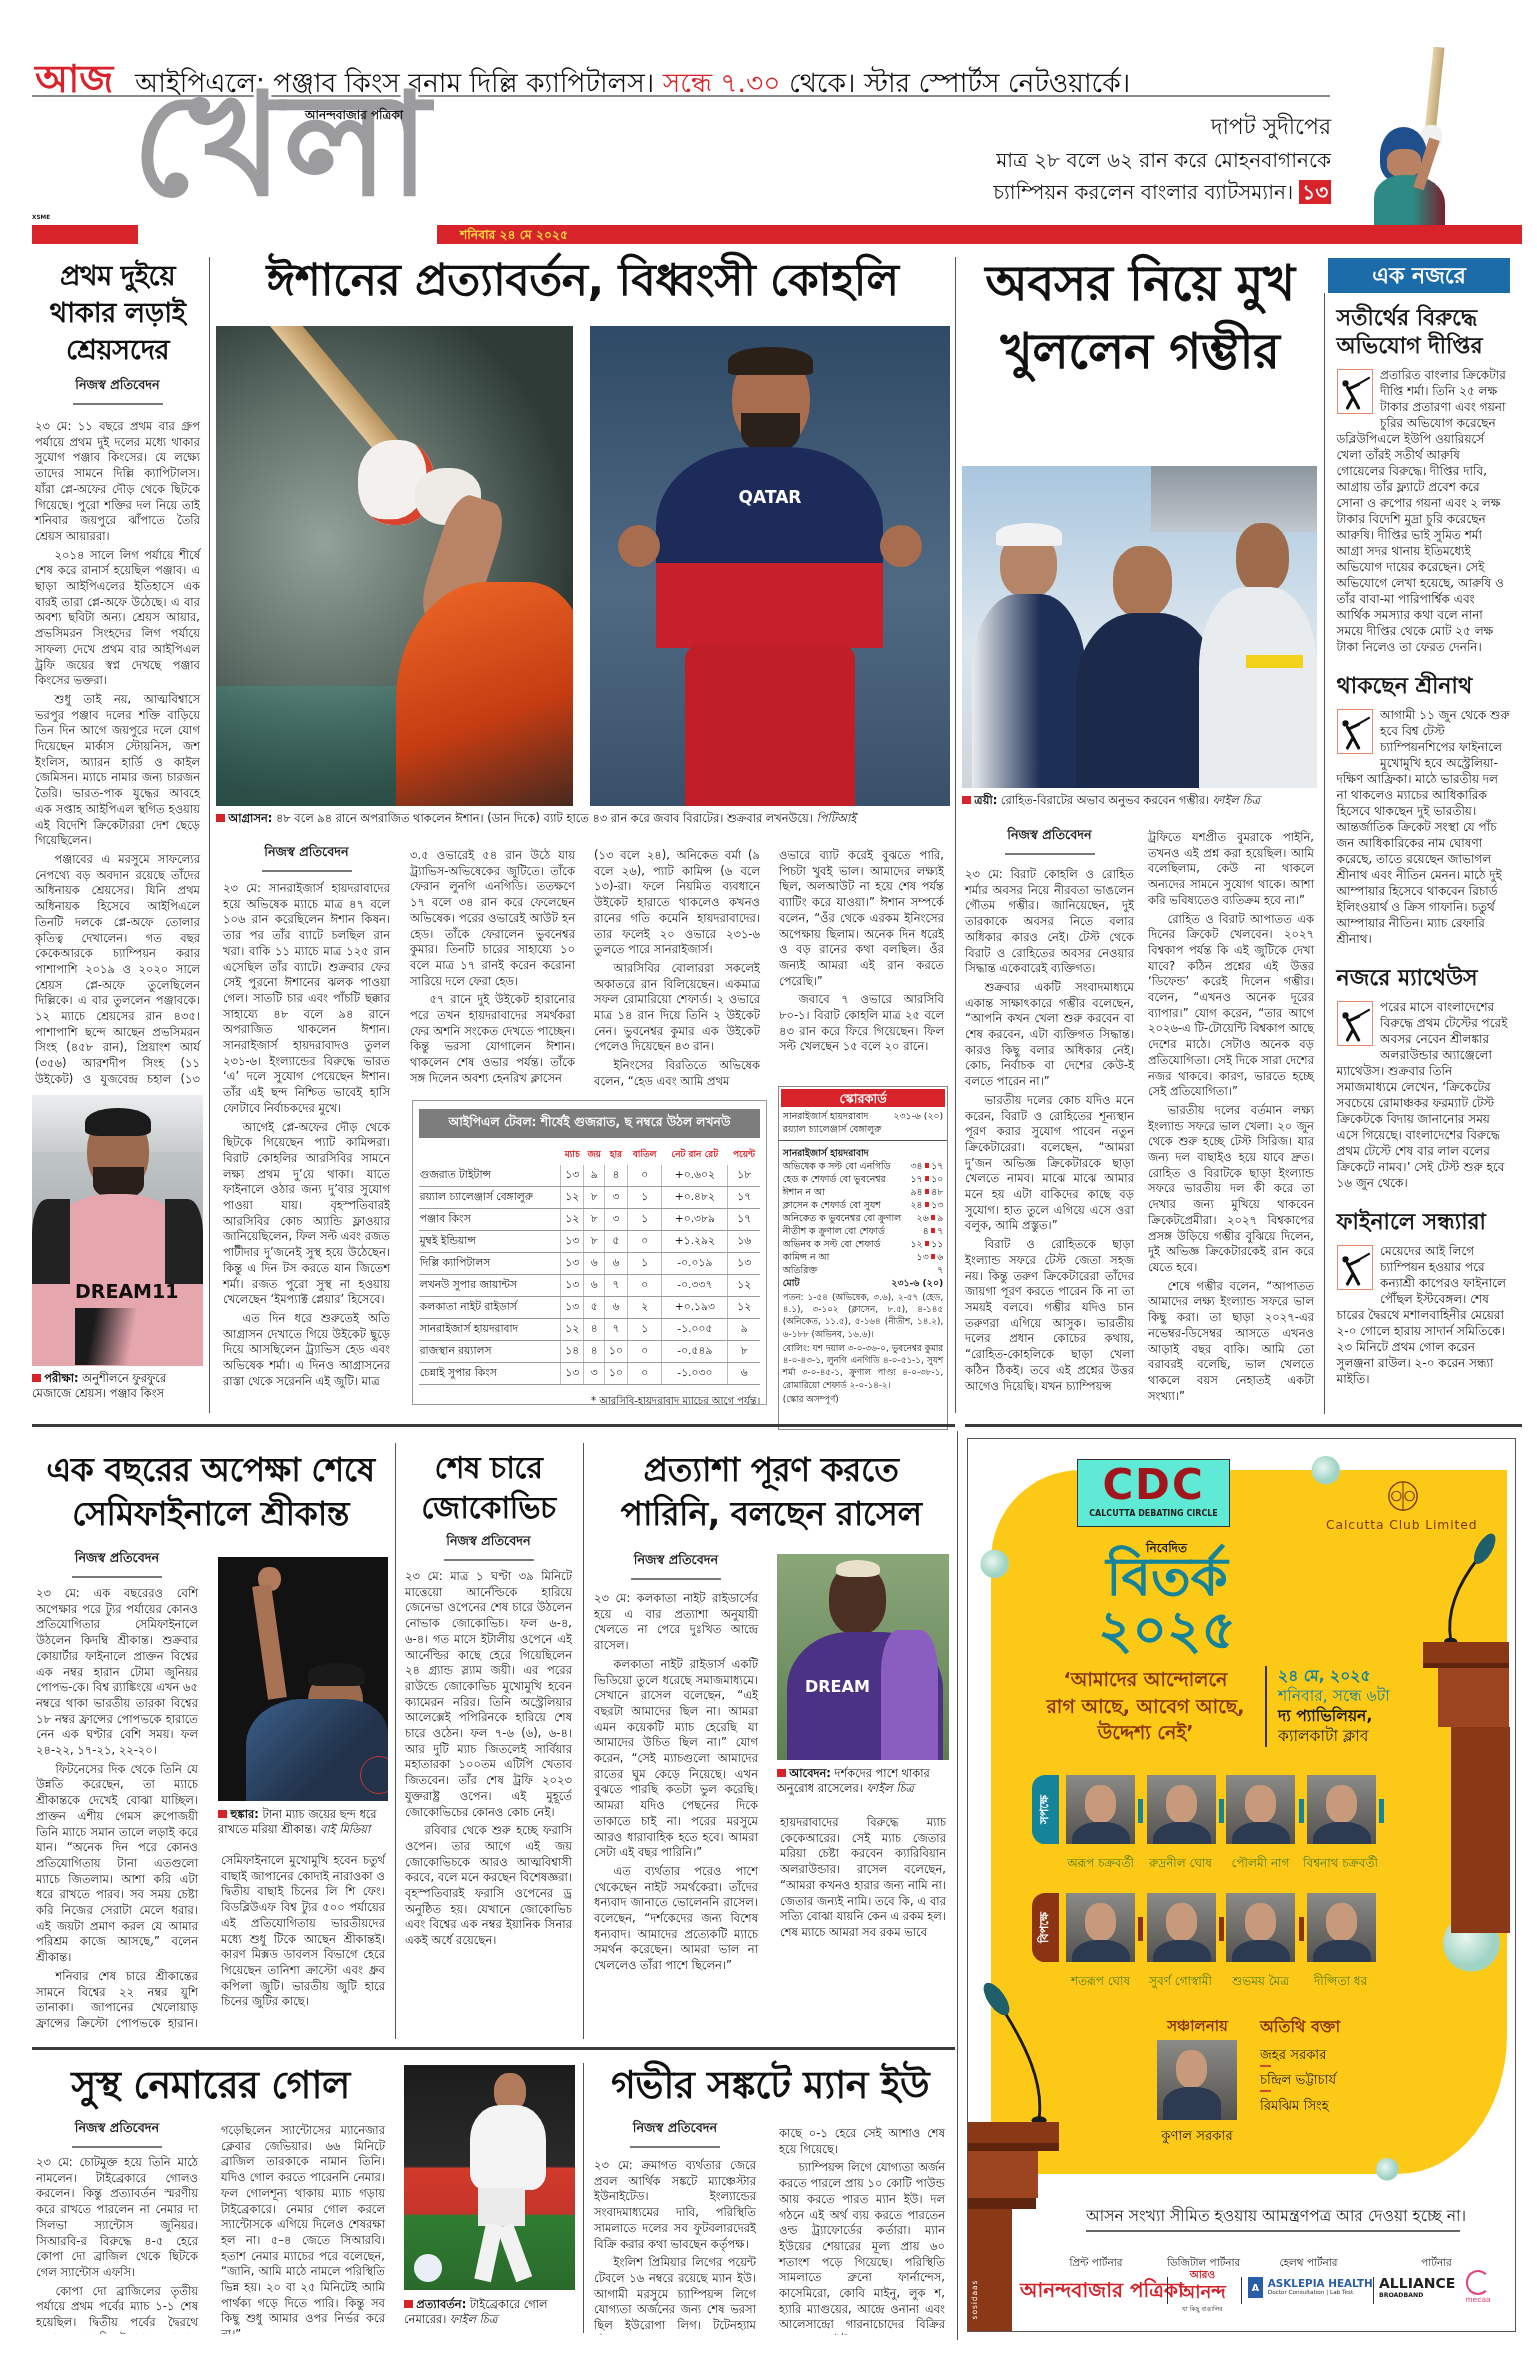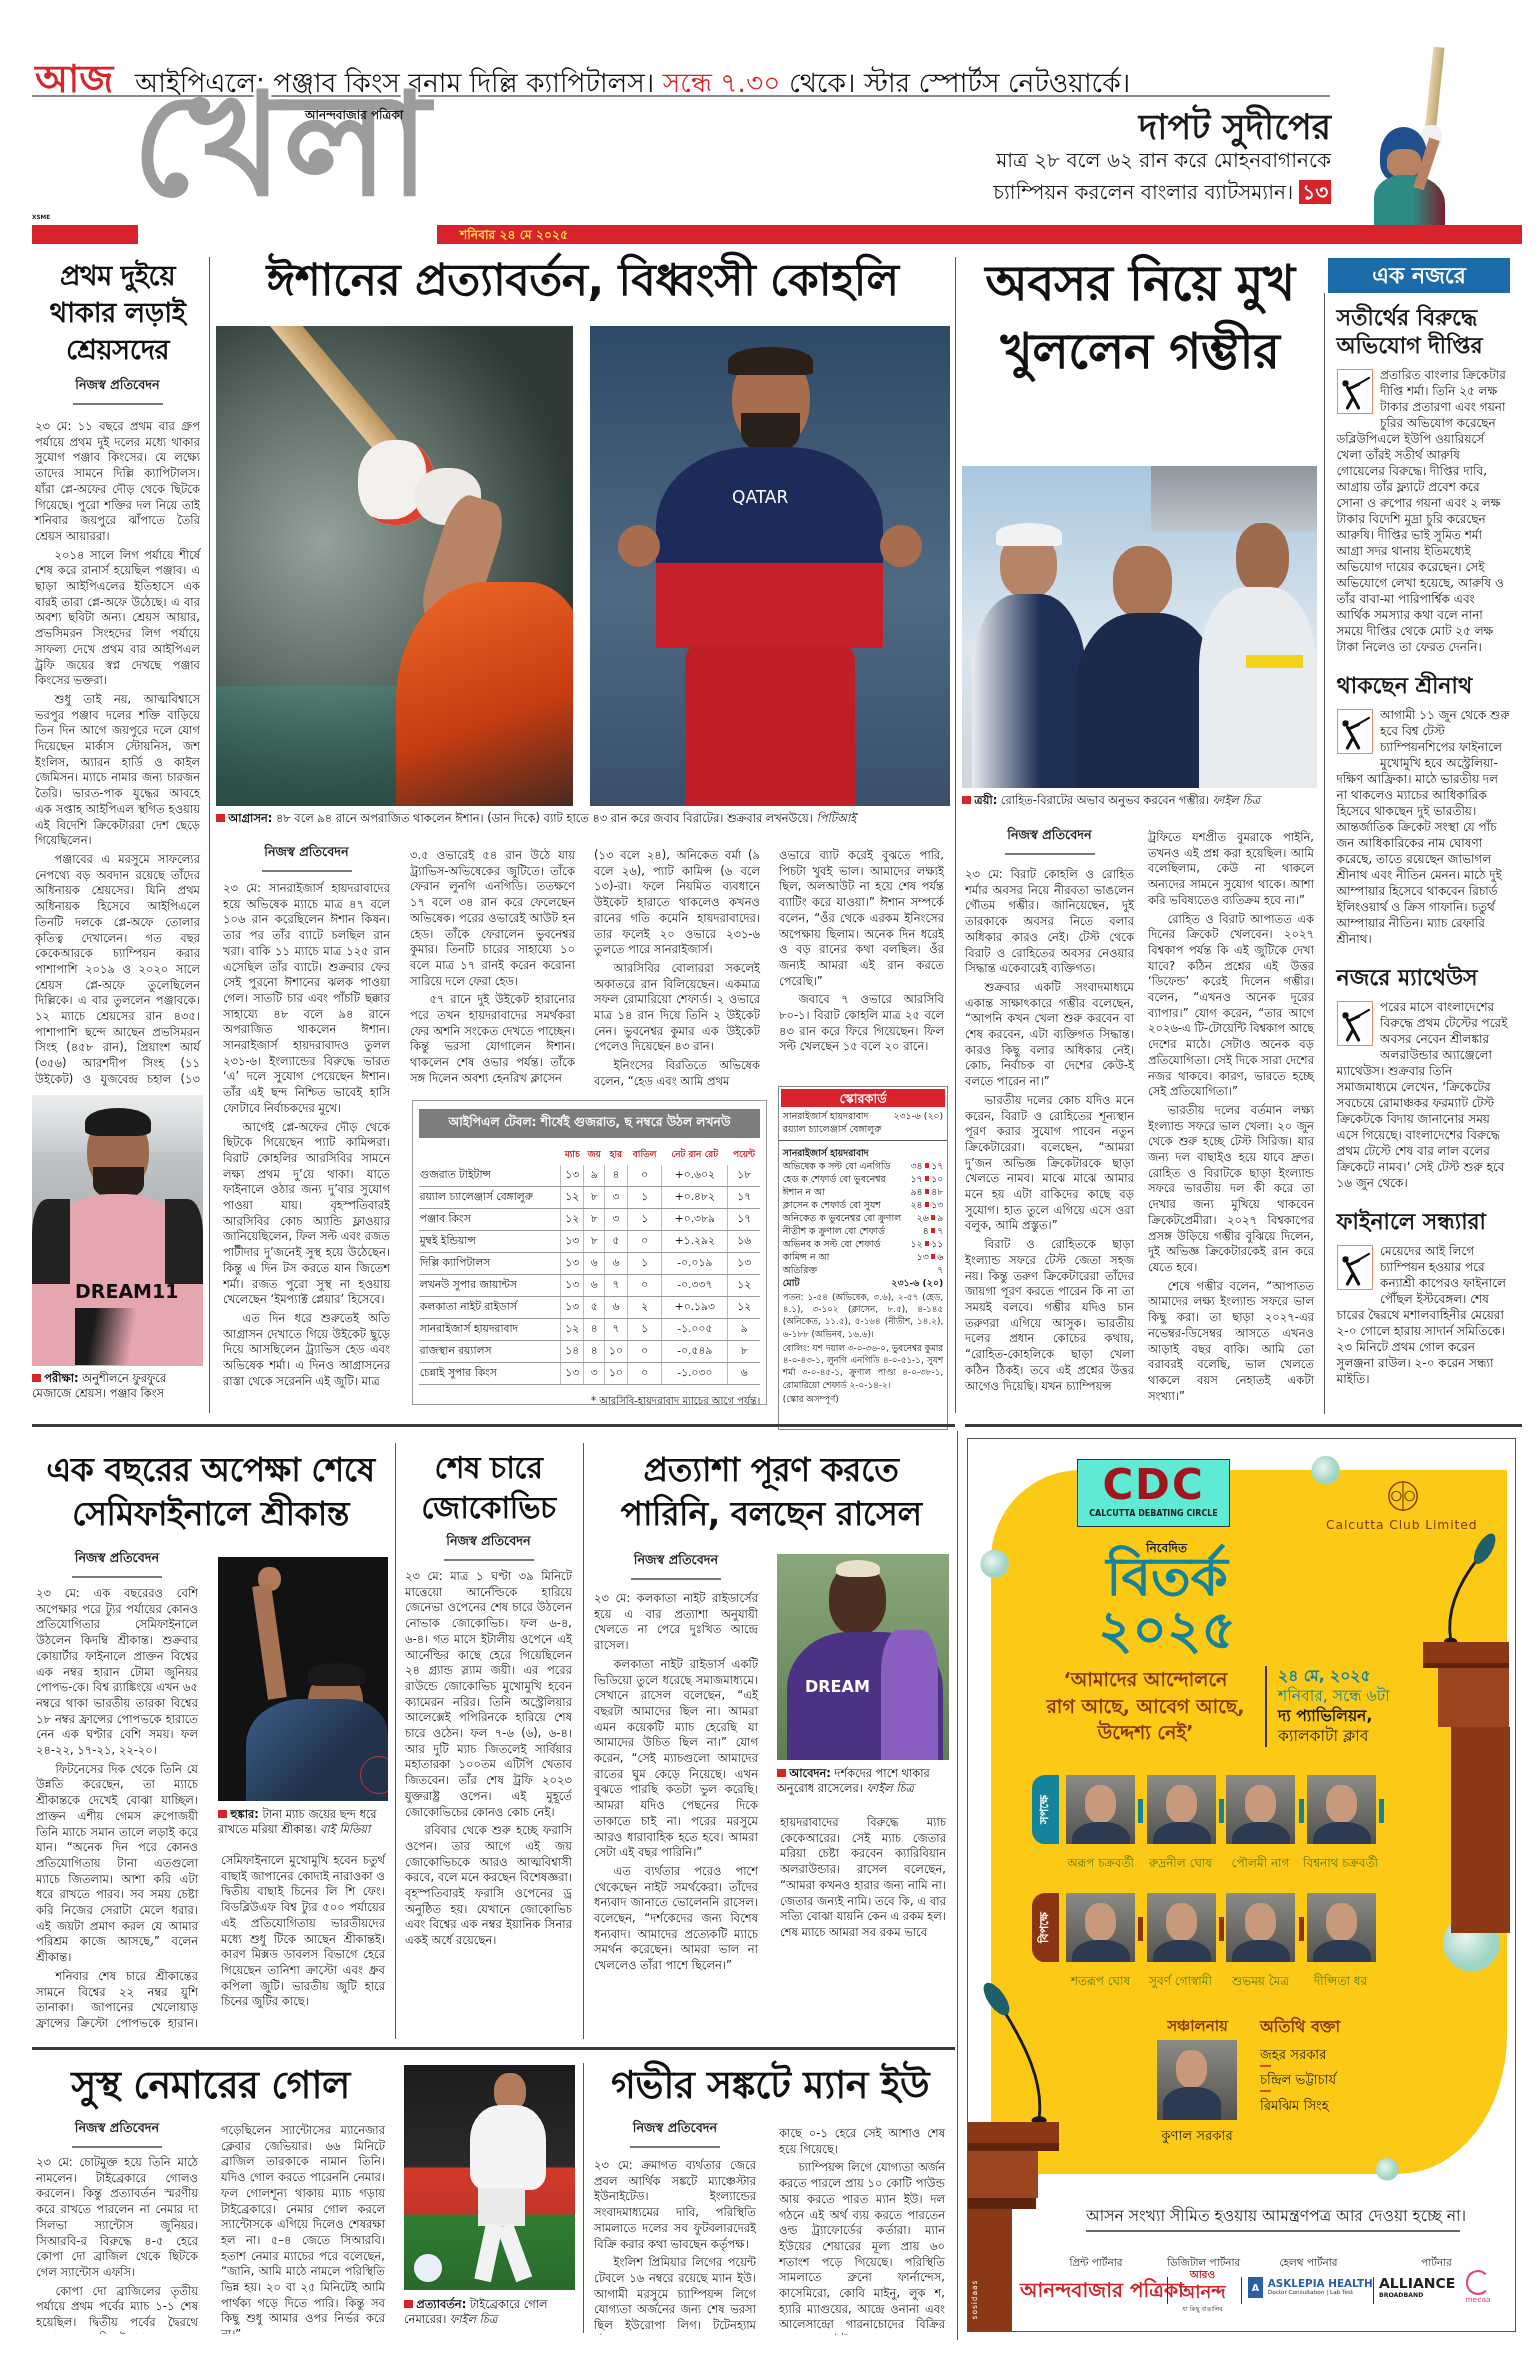--- a/index.html
+++ b/index.html
@@ -76,21 +76,21 @@
 </div>
 <div class="a" style="left:32px;top:95px;width:1298px;height:1.9px;background:#8a8a8a"></div>
 <div class="a" style="left:305px;top:106px;font-size:12px;font-weight:bold;z-index:4">আনন্দবাজার পত্রিকা</div>
 <div class="a logo">খেলা</div>
 <div class="a" style="left:32px;top:214px;font-size:5.7px;font-weight:bold">XSME</div>
 <div class="redbar" style="left:32px;width:106px"></div>
 <div class="redbar" style="left:437px;width:1085px;padding-left:23px">
   <span style="color:#fde047;font-size:12.3px;font-weight:bold;line-height:19px">শনিবার ২৪ মে ২০২৫</span>
 </div>
 <div class="a teaser" style="top:110px">
-  <div style="font-size:35px;font-weight:bold;line-height:34px">দাপট সুদীপের</div>
+  <div style="font-size:22px;font-weight:normal;line-height:34px">দাপট সুদীপের</div>
   <div style="font-size:20px;line-height:32px">মাত্র ২৮ বলে ৬২ রান করে মোহনবাগানকে</div>
   <div style="font-size:20px;line-height:32px"><span>চ্যাম্পিয়ন করলেন বাংলার ব্যাটসম্যান।</span> <span style="background:var(--brand-red);color:#fff;padding:0 2.8px;font-weight:bold">১৩</span></div>
 </div>
 <div class="ph" style="left:1374px;top:47px;width:106px;height:178px;background:#fff">
   <div style="left:55px;top:0;width:11.4px;height:87px;background:linear-gradient(90deg,#e6d3a8,#bfa676);transform:rotate(6deg)"></div>
   <div style="left:47px;top:78px;width:21px;height:24.6px;background:#f1f1f1;border-radius:40%"></div>
   <div style="left:5.7px;top:80px;width:47px;height:55px;background:#1f4f8c;border-radius:50% 50% 35% 35%"></div>
   <div style="left:13.2px;top:102px;width:34px;height:28px;background:#b98262;border-radius:40%"></div>
   <div style="left:0;top:128px;width:71px;height:57px;background:linear-gradient(90deg,#2d8a84,#2d8a84 55%,#7a1e2c);border-radius:40% 50% 0 0"></div>
   <div style="left:47px;top:91px;width:11.4px;height:52px;background:#b98262;transform:rotate(18deg)"></div>
@@ -132,21 +132,21 @@
   <div style="left:199px;top:142px;width:66px;height:57px;background:#eeeae6;border-radius:45%"></div>
   <div style="left:218px;top:170px;width:57px;height:132px;background:#b98466;transform:rotate(18deg);border-radius:30%"></div>
   <div style="left:180px;top:256px;width:189px;height:246px;background:linear-gradient(160deg,#ef6a28,#c53c12 55%,#2b2523);border-radius:48% 30% 0 0"></div>
 </div>
 <div class="ph" style="left:590px;top:326px;width:360px;height:480px;background:linear-gradient(180deg,#2f4a66 0%,#506a84 55%,#3a506a 100%)">
   <div style="left:142px;top:26.5px;width:78px;height:98px;background:#a86d4e;border-radius:45% 45% 50% 50%"></div>
   <div style="left:138px;top:21px;width:85px;height:28px;background:#2a2018;border-radius:50% 50% 10% 10%"></div>
   <div style="left:151px;top:87px;width:59px;height:40px;background:#2b211b;border-radius:0 0 50% 50%"></div>
   <div style="left:66px;top:121px;width:227px;height:189px;background:#1c2b5a;border-radius:42% 42% 8% 8%"></div>
   <div style="left:66px;top:237px;width:227px;height:85px;background:#c8202a"></div>
-  <div style="left:142px;top:161px;width:76px;height:21px;color:#fff;font-weight:normal;font-size:17px;text-align:left">QATAR</div>
+  <div style="left:142px;top:161px;width:76px;height:21px;color:#fff;font-weight:bold;font-size:17px;text-align:center">QATAR</div>
   <div style="left:95px;top:317px;width:170px;height:170px;background:#c01f28;border-radius:10% 10% 0 0"></div>
   <div style="left:28px;top:199px;width:42px;height:42px;background:#a86d4e;border-radius:50%"></div>
   <div style="left:290px;top:199px;width:42px;height:42px;background:#a86d4e;border-radius:50%"></div>
 </div>
 <div class="cap" style="left:216px;top:811px;width:733px;white-space:nowrap"><span class="sq"></span><b>আগ্রাসন:</b> <span>৪৮ বলে ৯৪ রানে অপরাজিত থাকলেন ঈশান। (ডান দিকে) ব্যাট হাতে ৪৩ রান করে জবাব বিরাটের। শুক্রবার লখনউয়ে।</span> <i>পিটিআই</i></div>
 <div class="byline" style="left:220px;top:842px;width:173px">নিজস্ব প্রতিবেদন</div>
 <div class="col" style="left:220px;top:878px;width:173px;height:526px">
     <p>২৩ মে: সানরাইজার্স হায়দরাবাদের হয়ে অভিষেক ম্যাচে মাত্র ৪৭ বলে ১০৬ রান করেছিলেন ঈশান কিষন। তার পর তাঁর ব্যাটে চলছিল রান খরা। বাকি ১১ ম্যাচে মাত্র ১২৫ রান এসেছিল তাঁর ব্যাটে। শুক্রবার ফের সেই পুরনো ঈশানের ঝলক পাওয়া গেল। সাতটি চার এবং পাঁচটি ছক্কার সাহায্যে ৪৮ বলে ৯৪ রানে অপরাজিত থাকলেন ঈশান। সানরাইজার্স হায়দরাবাদও তুলল ২৩১-৬। ইংল্যান্ডের বিরুদ্ধে ভারত ‘এ’ দলে সুযোগ পেয়েছেন ঈশান। তাঁর এই ছন্দ নিশ্চিত ভাবেই হাসি ফোটাবে নির্বাচকদের মুখে।</p>
     <p>আগেই প্লে-অফের দৌড় থেকে ছিটকে গিয়েছেন প্যাট কামিন্সরা। বিরাট কোহলির আরসিবির সামনে লক্ষ্য প্রথম দু’য়ে থাকা। যাতে ফাইনালে ওঠার জন্য দু’বার সুযোগ পাওয়া যায়। বৃহস্পতিবারই আরসিবির কোচ অ্যান্ডি ফ্লাওয়ার জানিয়েছিলেন, ফিল সল্ট এবং রজত পাটীদার দু’জনেই সুস্থ হয়ে উঠেছেন। কিন্তু এ দিন টস করতে যান জিতেশ শর্মা। রজত পুরো সুস্থ না হওয়ায় খেলেছেন ‘ইমপ্যাক্ট প্লেয়ার’ হিসেবে।</p>
     <p>এত দিন ধরে শুরুতেই অতি আগ্রাসন দেখাতে গিয়ে উইকেট ছুড়ে দিয়ে আসছিলেন ট্র্যাভিস হেড এবং অভিষেক শর্মা। এ দিনও আগ্রাসনের রাস্তা থেকে সরেননি এই জুটি। মাত্র</p>

